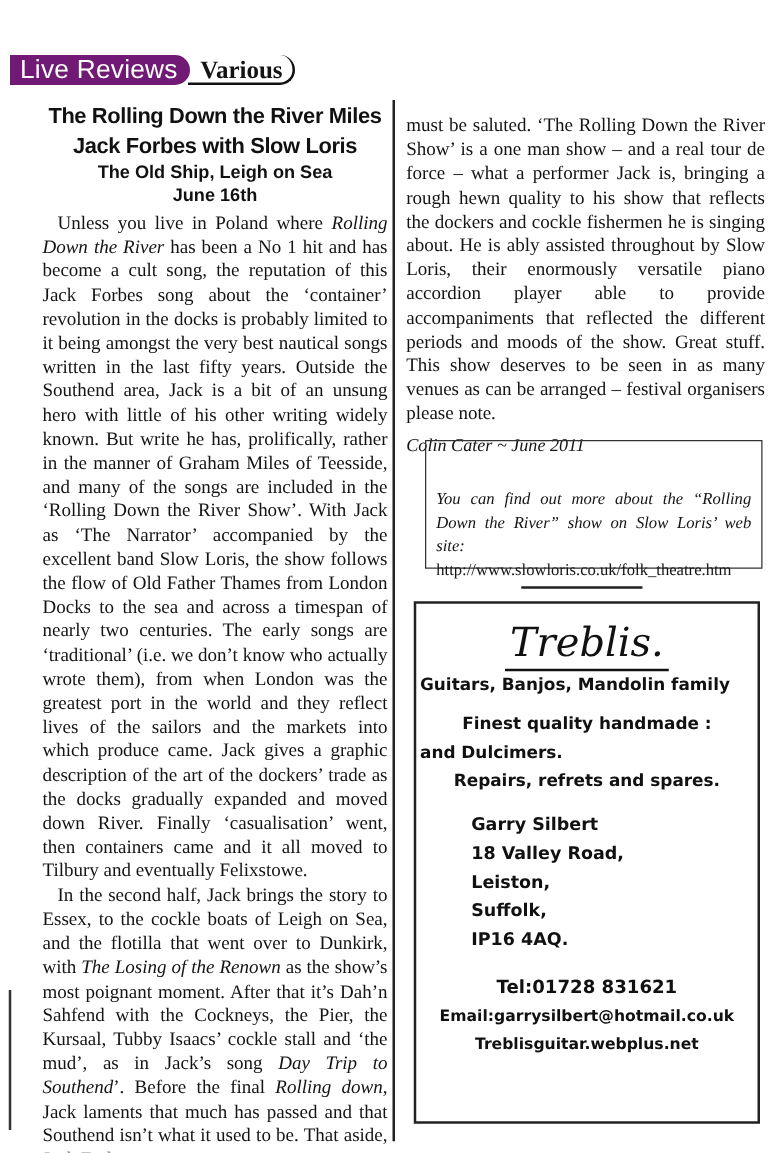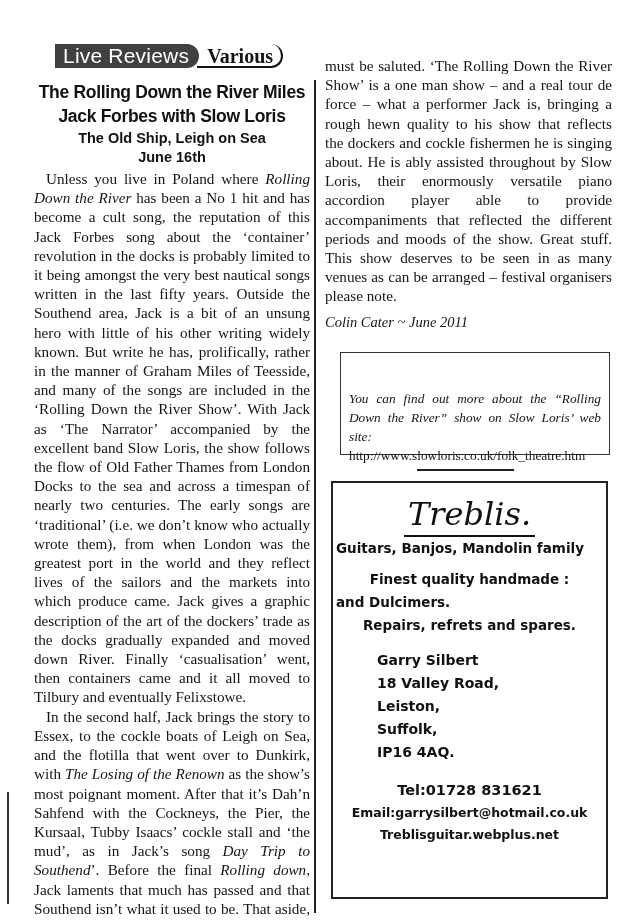--- a/index.html
+++ b/index.html
@@ -6,39 +6,39 @@
   body {
     width: 625px; height: 922px; position: relative; overflow: hidden;
     color: #141414;
     font-family: "Liberation Serif", "DejaVu Serif", serif;
   }
   .header {
     position: absolute; left: 8px; top: 44px; height: 24px;
     display: flex; align-items: stretch;
   }
   .hdr-black {
-    background: #404040; color: #fff;
+    background: #701a75; color: #fff;
     font-family: "Liberation Sans", "DejaVu Sans", sans-serif;
     font-size: 21px; line-height: 24px; padding: 0 10px 0 8px;
-    border-radius: 0 12px 12px 0; letter-spacing: 0.2px; margin-left: 47px;
+    border-radius: 0 12px 12px 0; letter-spacing: 0.2px;
   }
   .hdr-white {
     font-family: "Liberation Serif", serif; font-weight: bold;
     font-size: 20px; line-height: 24px; padding: 0 8px 0 10px;
     border: 2px solid #111; border-left: none; border-top: none;
     border-radius: 0 12px 12px 0; margin-left: -2px;
   }
   .col-left {
     position: absolute; left: 34px; top: 80px; width: 276px;
   }
   .col-divider {
     position: absolute; left: 314px; top: 80px; width: 2px; height: 833px; background: #222;
   }
   .col-right {
-    position: absolute; left: 325px; top: 56px; width: 287px;
+    position: absolute; left: 325px; top: 91px; width: 287px;
   }
   .title {
     font-family: "Liberation Sans", "DejaVu Sans", sans-serif; font-weight: bold;
     text-align: center; color: #111;
   }
   .t1 { font-size: 17.5px; line-height: 24px; margin-top: 0; letter-spacing: -0.3px; }
   .t2 { font-size: 17.5px; line-height: 25px; letter-spacing: -0.3px; }
   .t3 { font-size: 14.5px; line-height: 19px; }
   .t4 { font-size: 14.5px; line-height: 19px; margin-bottom: 2px; }
   p.body {

